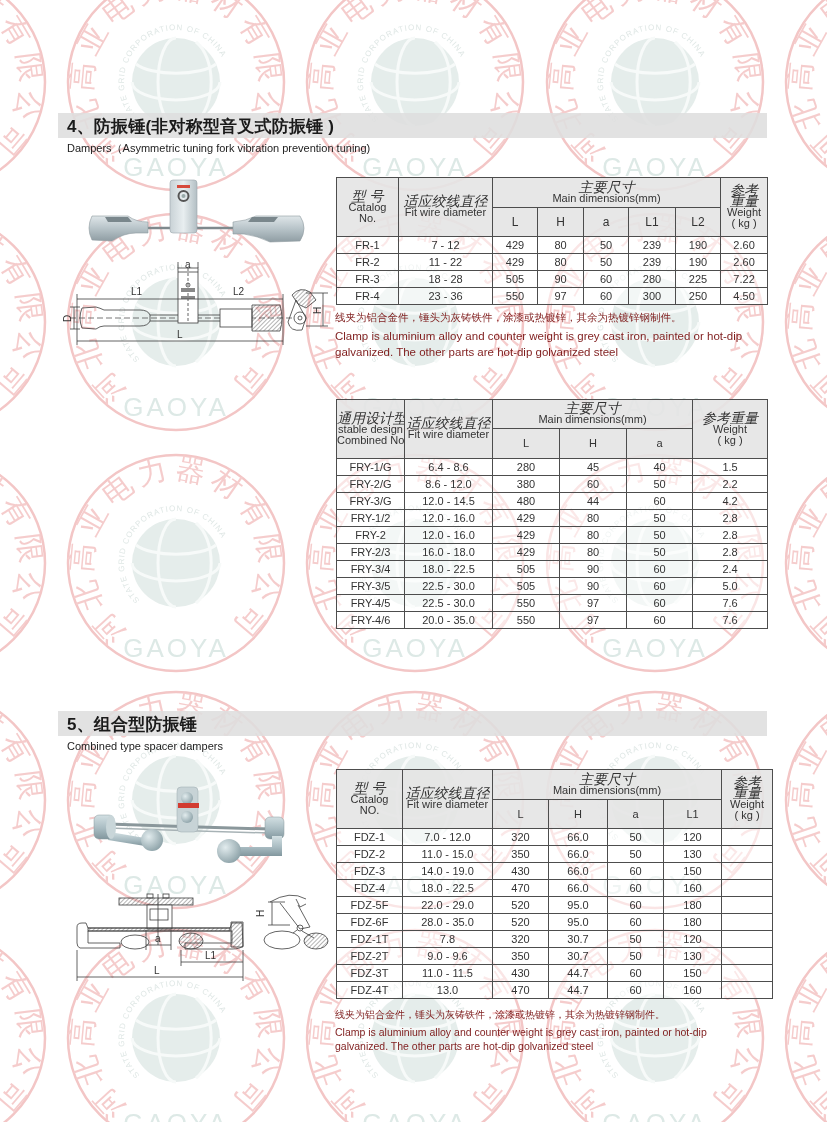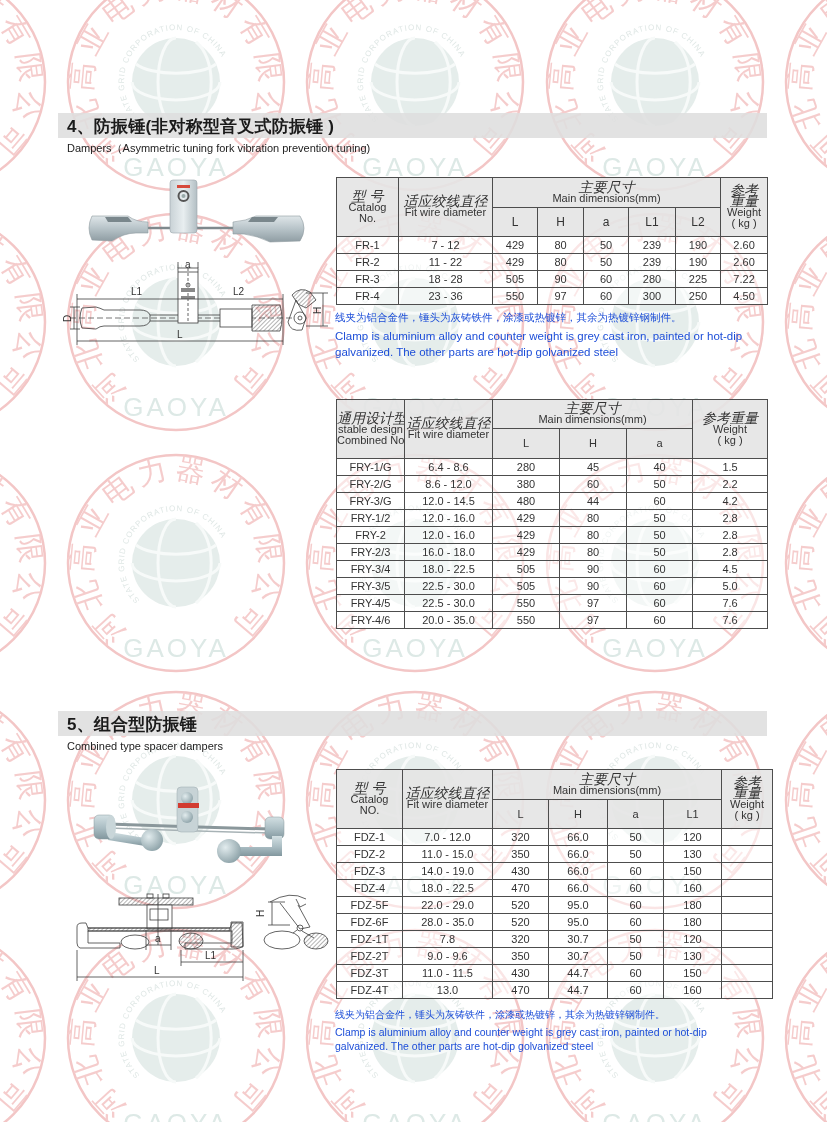--- a/index.html
+++ b/index.html
@@ -10,21 +10,21 @@
   .title{position:absolute;left:67px;font-size:17px;font-weight:bold;color:#1a1a1a;z-index:2;white-space:nowrap;letter-spacing:0.2px;}
   .subtitle{position:absolute;left:67px;font-size:11px;color:#222;z-index:2;white-space:nowrap;}
   table.spec{position:absolute;z-index:2;border-collapse:collapse;table-layout:fixed;font-size:11px;color:#333;}
   table.spec th,table.spec td{border:1px solid #4d4d4d;text-align:center;padding:0;overflow:hidden;white-space:nowrap;}
   table.spec th{background:rgba(228,228,228,0.9);font-weight:normal;line-height:11px;}
   table.spec td{background:rgba(255,255,255,0.55);height:16px;line-height:16px;}
   table.spec{border:1.5px solid #333;}
   .cn{font-size:14px;font-style:italic;}
   .en{font-size:11px;}
   .dimh{font-size:12px;}
-  .note{position:absolute;left:335px;z-index:2;color:#1d4ed8;white-space:nowrap;}
+  .note{position:absolute;left:335px;z-index:2;color:#7f1d1d;white-space:nowrap;}
   .note .cn-line{font-size:10.5px;}
   .note .en-line{font-size:11.5px;line-height:16px;}
   svg text{font-family:"Liberation Sans","DejaVu Sans",sans-serif;}
 </style>
 </head>
 <body>
 
 <svg class="wm" viewBox="0 0 827 1122" xmlns="http://www.w3.org/2000/svg" xmlns:xlink="http://www.w3.org/1999/xlink">
   <defs>
     <path id="sealArc" d="M 0,84 A 84 84 0 1 1 0,-84 A 84 84 0 1 1 0,84"></path>
@@ -325,21 +325,21 @@
         <td>80</td>
         <td>50</td>
         <td>2.8</td>
       </tr>
     <tr>
         <td>FRY-3/4</td>
         <td>18.0 - 22.5</td>
         <td>505</td>
         <td>90</td>
         <td>60</td>
-        <td>4.5</td>
+        <td>2.4</td>
       </tr>
     <tr>
         <td>FRY-3/5</td>
         <td>22.5 - 30.0</td>
         <td>505</td>
         <td>90</td>
         <td>60</td>
         <td>5.0</td>
       </tr>
     <tr>

